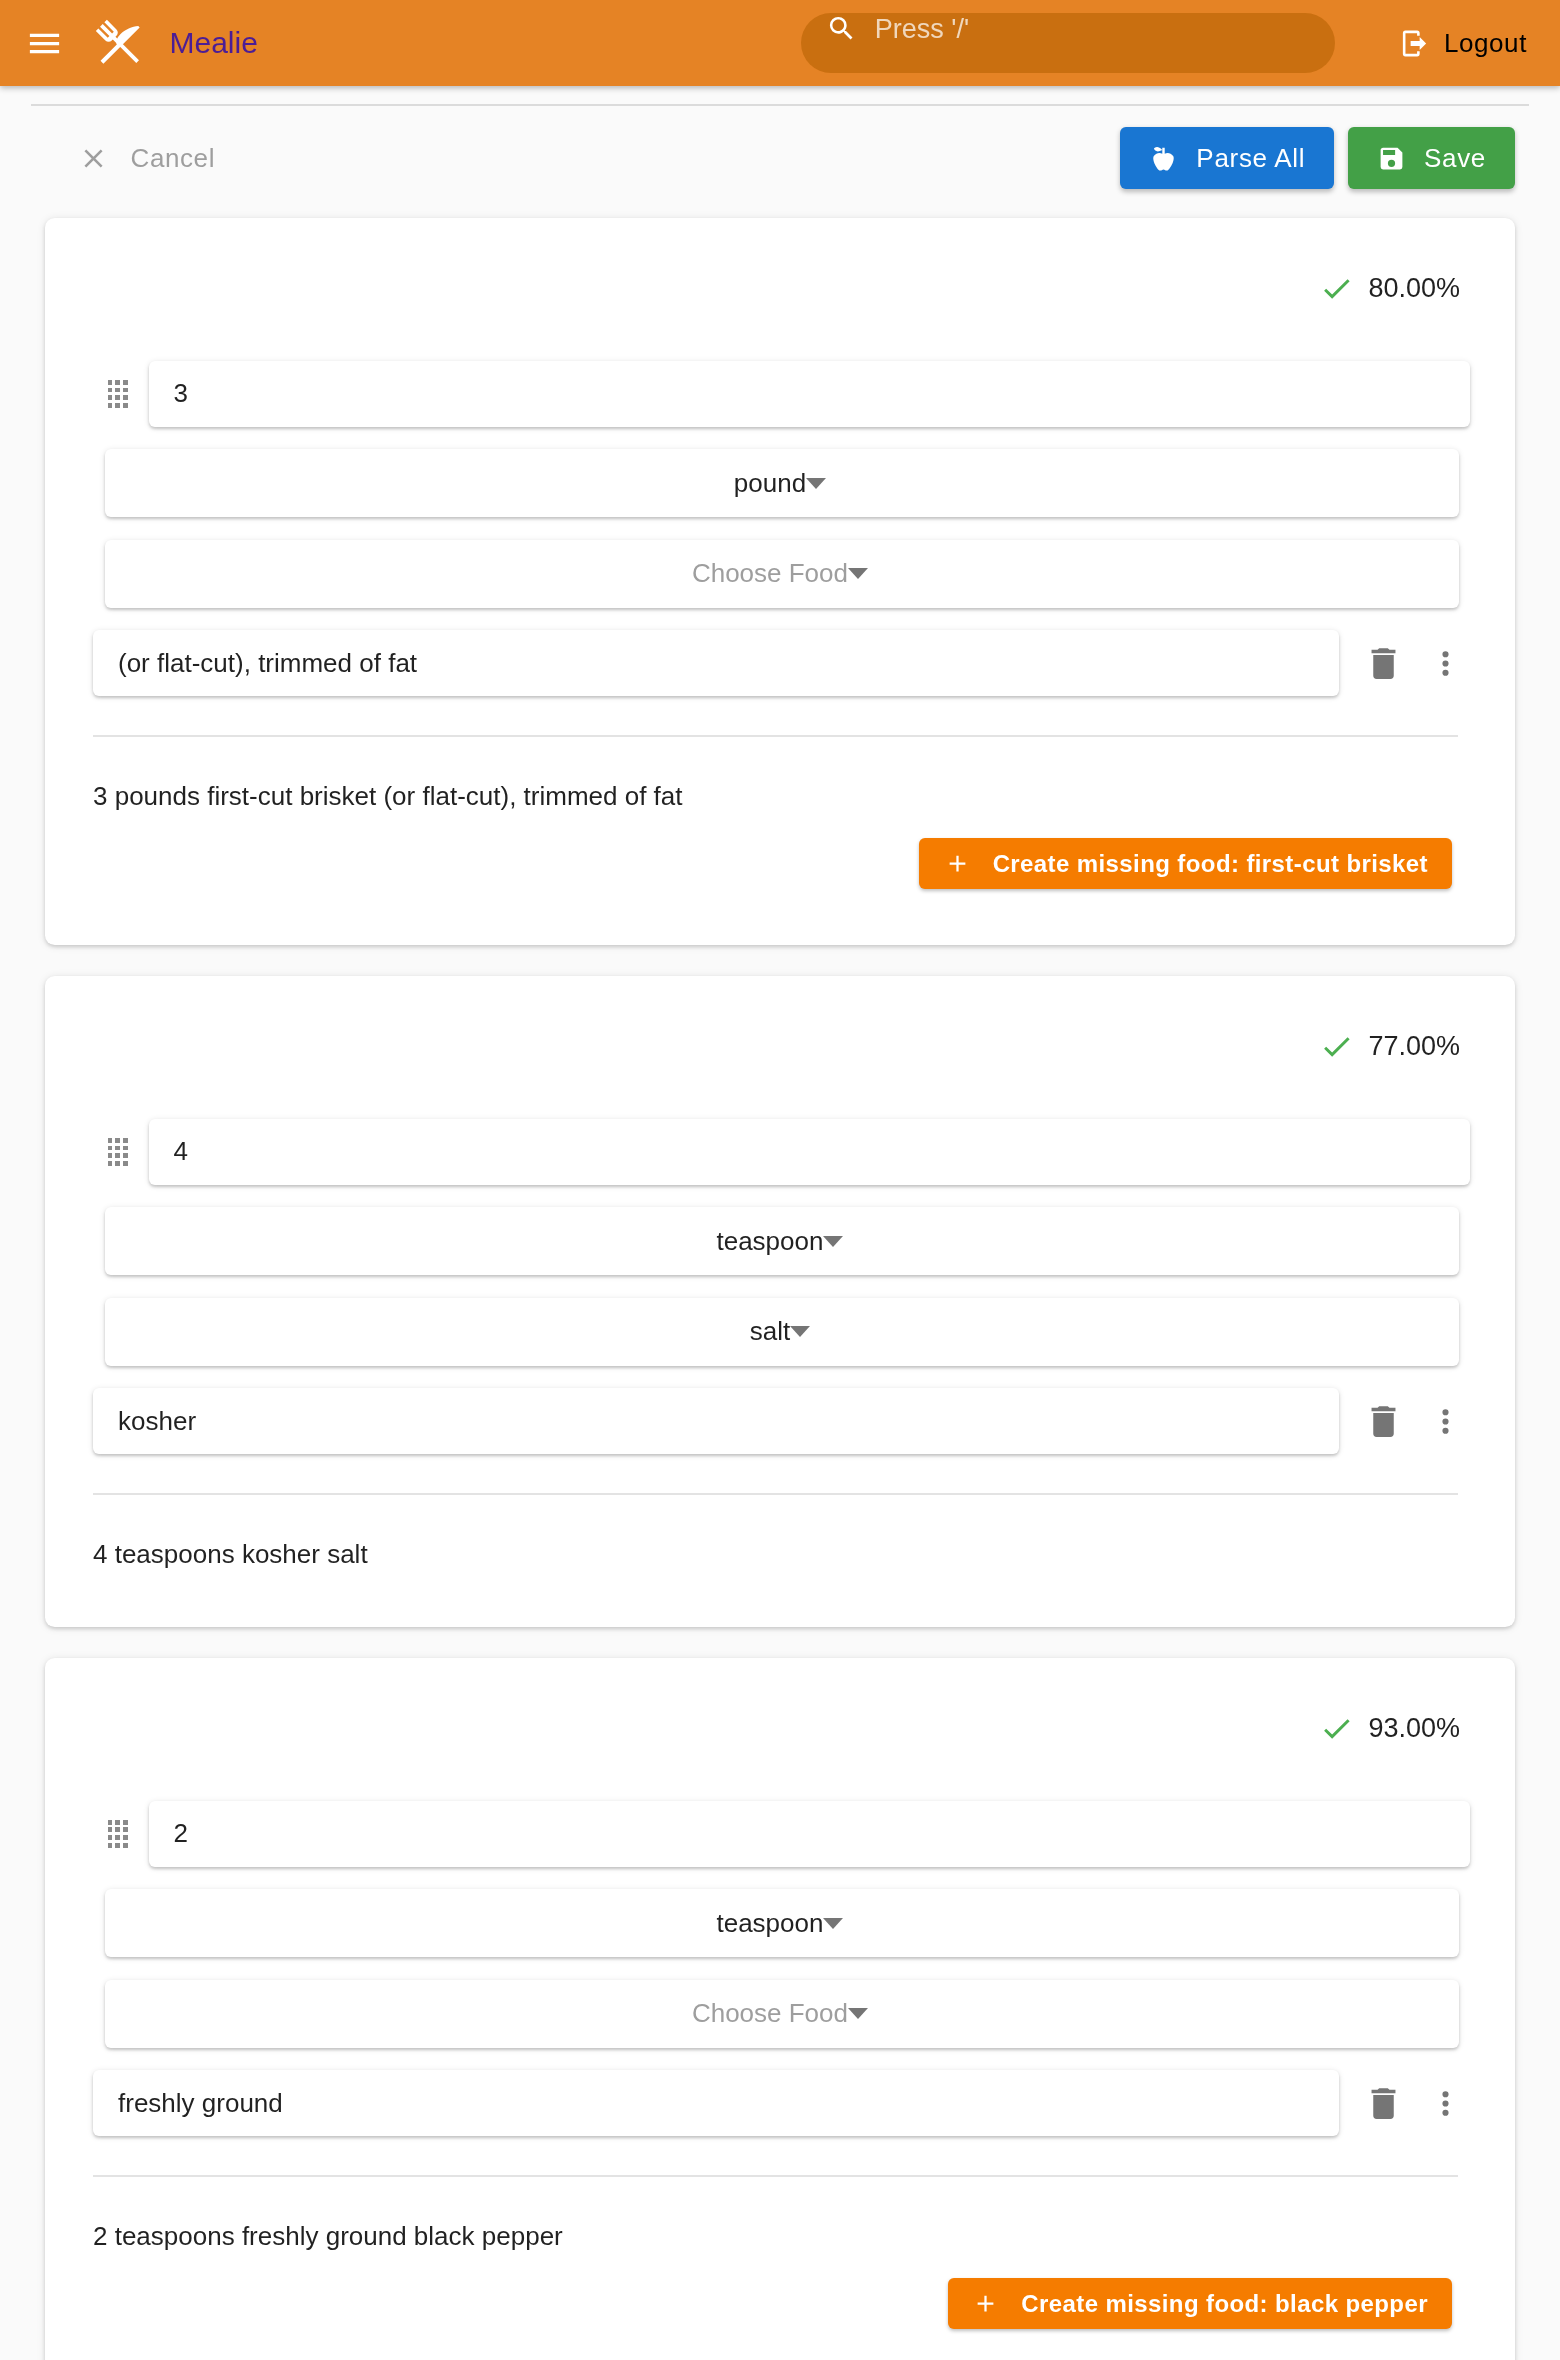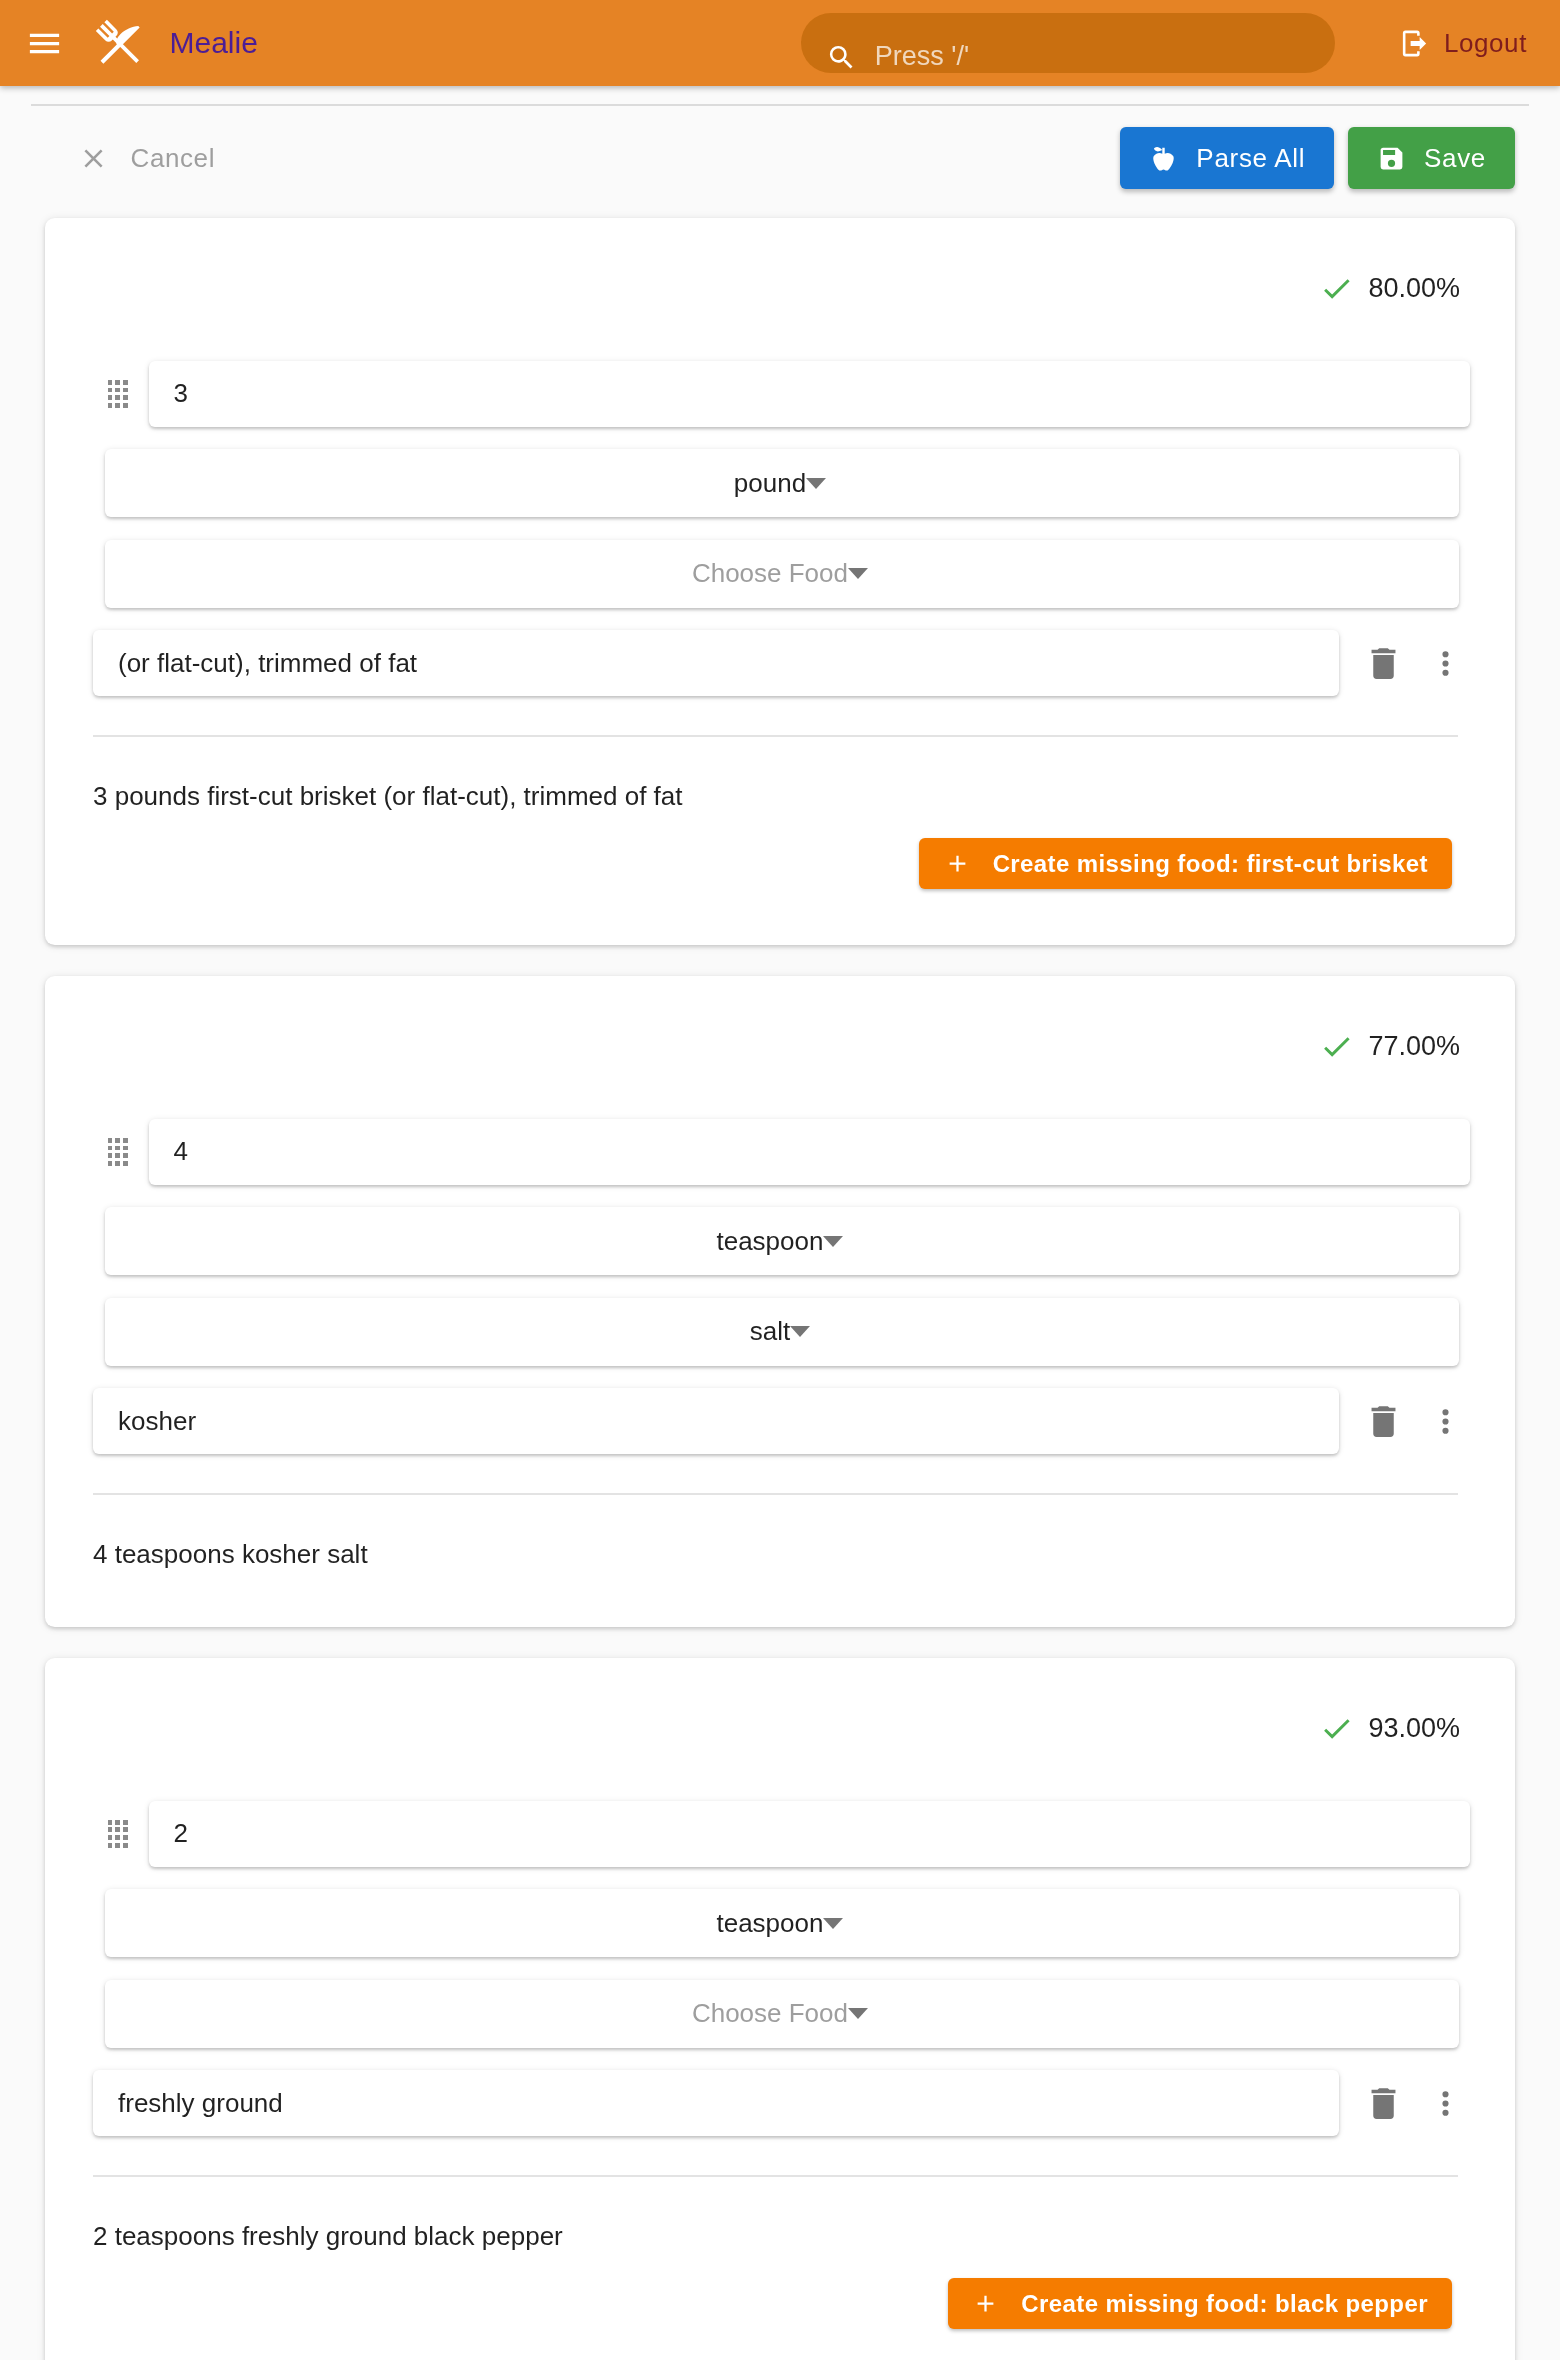--- a/index.html
+++ b/index.html
@@ -13,25 +13,25 @@
     font-family:"Liberation Sans","DejaVu Sans",sans-serif;color:rgba(0,0,0,.87);
   }
   
   .appbar{height:86px;background:var(--header);display:flex;align-items:center;
     padding:0 33px 0 25px;box-shadow:0 2px 5.9px rgba(0,0,0,.28);position:relative;z-index:2}
   .icon-plain{background:none;border:none;padding:0;cursor:pointer;display:flex;align-items:center}
   .appbar svg{fill:#fff}
   .logo{margin-left:27px}
   .app-title{color:#4c1d95;font-size:30px;font-weight:400;margin-left:21.5px}
   .search{margin-left:auto;width:534px;height:60px;border-radius:30px;background:var(--search_pill);
-    display:flex;align-items:flex-end;padding:0 25px}
+    display:flex;align-items:flex-start;padding:0 25px}
   .search input{flex:1;margin-left:15.6px;background:transparent;border:none;outline:none;
     font-size:27px;color:#fff;font-family:inherit}
   .search input::placeholder{color:rgba(255,255,255,.72)}
-  .logout{display:flex;align-items:center;gap:13.7px;margin-left:64px;color:#7f1d1d;
+  .logout{display:flex;align-items:center;gap:13.7px;margin-left:64px;color:#000000;
     font-size:26px;font-weight:500;letter-spacing:0.6px}
   
   .top-rule{border:none;border-top:2px solid #DBDBDB;margin:17.6px 31px 0}
   .toolbar{display:flex;align-items:center;padding:21.5px 45px 0 78px}
   .cancel{display:flex;align-items:center;gap:21.5px;background:none;border:none;cursor:pointer;
     color:#9E9E9E;font-size:26px;font-weight:500;letter-spacing:0.6px;font-family:inherit;padding:0}
   .cancel svg{fill:#9E9E9E}
   .toolbar .spacer{flex:1}
   .btn{display:flex;align-items:center;gap:18px;height:62px;border:none;border-radius:5.9px;
     color:#fff;font-size:26px;font-weight:500;letter-spacing:0.7px;padding:0 29px;cursor:pointer;

